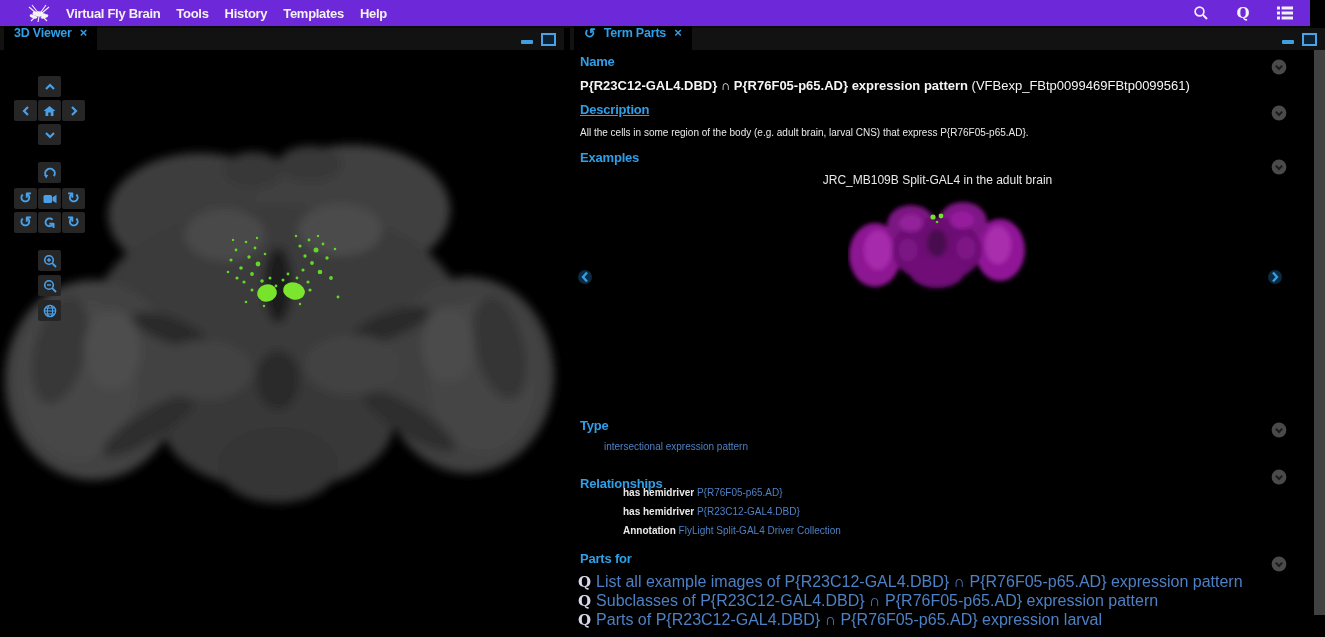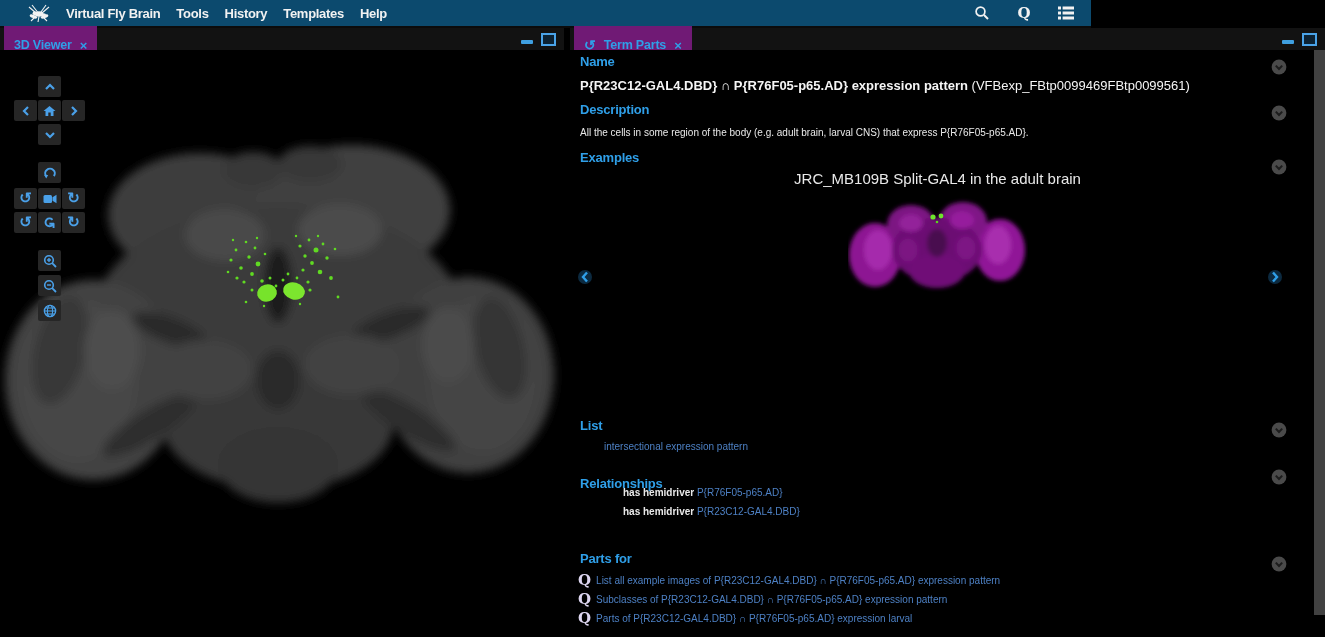--- a/index.html
+++ b/index.html
@@ -3,40 +3,40 @@
 <meta charset="utf-8">
 <style>
   html,body{margin:0;padding:0;}
   body{
     width:1325px;height:637px;position:relative;overflow:hidden;
     background:#000;font-family:"Liberation Sans",sans-serif;
     -webkit-font-smoothing:antialiased;
   }
   
   .menubar{
-    position:absolute;top:0;left:0;width:1091px;height:26px;
-    background:#0c4a6e;border-bottom:2px solid #0b0b0b;
+    position:absolute;top:0;left:0;width:1310px;height:26px;
+    background:#6d28d9;border-bottom:2px solid #0b0b0b;
     display:flex;align-items:center;
   }
   .brand{margin-left:24px;width:30px;height:22px;display:flex;align-items:center;justify-content:center;}
   .menu-items{display:flex;gap:16px;margin-left:12px;}
   .menu-item{color:#f2f2f2;font-size:13px;font-weight:bold;letter-spacing:-0.3px;cursor:pointer;}
   .menubar-right{margin-left:auto;display:flex;align-items:center;gap:24px;padding-right:16px;}
   .mb-icon{width:18px;height:18px;display:flex;align-items:center;justify-content:center;cursor:pointer;}
   .q-glyph{color:#f2f2f2;font-family:"DejaVu Serif","Liberation Serif",serif;font-weight:bold;font-size:15px;line-height:1;}
 
   
   .panel{position:absolute;top:28px;height:609px;background:#000;}
   .panel-left{left:0;width:564px;}
   .panel-right{left:570px;width:755px;}
   .panel-header{
     position:absolute;top:0;left:0;right:0;height:22px;background:#121212;
     display:flex;align-items:center;
   }
-  .tab{display:flex;align-items:flex-end;gap:8px;background:#701a75;height:26px;padding:0 10px;margin-left:4px;}
+  .tab{display:flex;align-items:flex-start;gap:8px;background:#000000;height:26px;padding:0 10px;margin-left:4px;}
   .tab-title{color:#2f9fe8;font-size:12.5px;font-weight:bold;letter-spacing:-0.2px;white-space:nowrap;}
   .tab-close{color:#2f9fe8;font-size:13px;font-weight:bold;line-height:1;cursor:pointer;}
   .hist-glyph{color:#2f9fe8;font-size:14px;font-weight:bold;line-height:1;cursor:pointer;}
   .win-controls{margin-left:auto;display:flex;align-items:center;gap:8px;padding-right:8px;}
   .min-btn{width:12px;height:4px;background:#3f9fe0;border-radius:1px;margin-top:6px;cursor:pointer;}
   .max-btn{width:11px;height:9px;border:2px solid #4aa3e8;background:#0c2233;cursor:pointer;}
   .panel-content{position:absolute;top:22px;left:0;right:0;bottom:0;background:#000;}
 
   
   .ctl{
@@ -50,23 +50,23 @@
   
   .sec-h{position:absolute;left:10px;color:#2f9fe8;font-size:13px;font-weight:bold;letter-spacing:-0.2px;}
   .txt{position:absolute;left:10px;color:#e9e9e9;font-size:10px;}
   .name-line{font-size:13px;color:#f5f5f5;}
   .name-line b{font-weight:bold;}
   .link{color:#4d80c4;cursor:pointer;text-decoration:none;}
   .rel-line{white-space:nowrap;}
   .rel-line b{color:#e9e9e9;font-weight:bold;margin-left:43px;}
   .q-row{position:absolute;left:8px;display:flex;align-items:center;gap:5px;white-space:nowrap;}
   .q-ico{font-family:"DejaVu Serif","Liberation Serif",serif;font-weight:bold;font-size:15px;color:#ddd6f0;line-height:1;}
-  .q-link{color:#4d80c4;font-size:10px;cursor:pointer;}
+  .q-link{color:#4d80c4;font-size:16px;cursor:pointer;}
   .caption-wrap{position:absolute;left:0;top:120px;width:735px;text-align:center;}
-  .caption{color:#e9e9e9;font-size:15px;}
+  .caption{color:#e9e9e9;font-size:12px;}
   .chev-circle{position:absolute;left:701px;width:16px;height:16px;cursor:pointer;}
   .car-arrow{position:absolute;width:16px;height:18px;cursor:pointer;}
   .scroll-thumb{position:absolute;right:0;top:22px;width:11px;height:565px;background:#414141;cursor:pointer;}
 </style>
 </head>
 <body>
 
 <div class="menubar">
   <div class="brand">
     <svg width="26" height="20" viewBox="0 0 26 20">
@@ -312,21 +312,21 @@
   </div>
 
   <div class="panel-content">
 
     <div class="sec-h" style="top:4px;">Name</div>
     <div class="txt name-line" style="top:28px;">
       <b>P{R23C12-GAL4.DBD} ∩ P{R76F05-p65.AD} expression pattern</b>
       <span>(VFBexp_FBtp0099469FBtp0099561)</span>
     </div>
 
-    <div class="sec-h" style="top:52px;">Description</div>
+    <div class="sec-h" style="top:52px;text-decoration:underline;">Description</div>
     <div class="txt" style="top:77px;">All the cells in some region of the body (e.g. adult brain, larval CNS) that express P{R76F05-p65.AD}.</div>
 
     <div class="sec-h" style="top:100px;">Examples</div>
     <div class="caption-wrap">
       <span class="caption">JRC_MB109B Split-GAL4 in the adult brain</span>
     </div>
 
     <svg width="180" height="100" viewBox="0 0 180 100" style="position:absolute;left:278px;top:145px;">
       <defs>
           <filter id="b2" x="-30%" y="-30%" width="160%" height="160%">
@@ -361,34 +361,38 @@
         <polyline points="9,4.5 5,9 9,13.5" fill="none" stroke="#2f9fe8" stroke-width="2.4"></polyline>
       </svg>
     </div>
     <div class="car-arrow" style="left:698px;top:218px;">
       <svg width="14" height="18" viewBox="0 0 14 18">
         <circle cx="7" cy="9" r="7" fill="#0c2a40"></circle>
         <polyline points="5,4.5 9,9 5,13.5" fill="none" stroke="#2f9fe8" stroke-width="2.4"></polyline>
       </svg>
     </div>
 
-    <div class="sec-h" style="top:368px;">List</div>
+    <div class="sec-h" style="top:368px;">Type</div>
     <div class="txt" style="top:391px;margin-left:24px;">
       <span class="link">intersectional expression pattern</span>
     </div>
 
     <div class="sec-h" style="top:426px;">Relationships</div>
     <div class="txt rel-line" style="top:437px;">
       <b>has hemidriver</b>
       <span class="link">P{R76F05-p65.AD}</span>
     </div>
     <div class="txt rel-line" style="top:456px;">
       <b>has hemidriver</b>
       <span class="link">P{R23C12-GAL4.DBD}</span>
     </div>
+    <div class="txt rel-line" style="top:475px;">
+      <b>Annotation</b>
+      <span class="link">FlyLight Split-GAL4 Driver Collection</span>
+    </div>
 
     <div class="sec-h" style="top:501px;">Parts for</div>
     <div class="q-row" style="top:523px;">
       <span class="q-ico">Q</span>
       <span class="q-link">List all example images of P{R23C12-GAL4.DBD} ∩ P{R76F05-p65.AD} expression pattern</span>
     </div>
     <div class="q-row" style="top:542px;">
       <span class="q-ico">Q</span>
       <span class="q-link">Subclasses of P{R23C12-GAL4.DBD} ∩ P{R76F05-p65.AD} expression pattern</span>
     </div>

